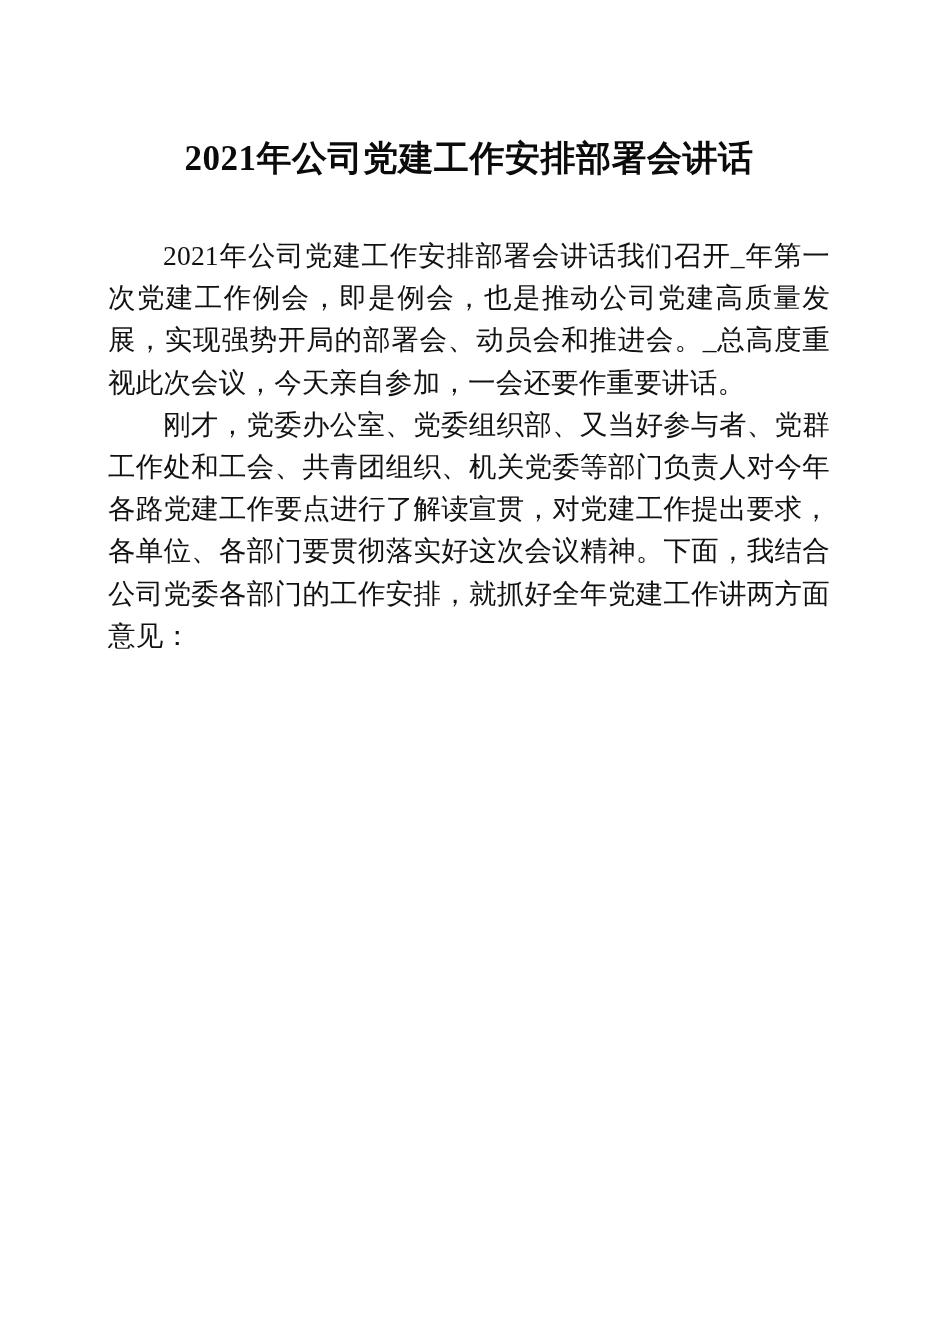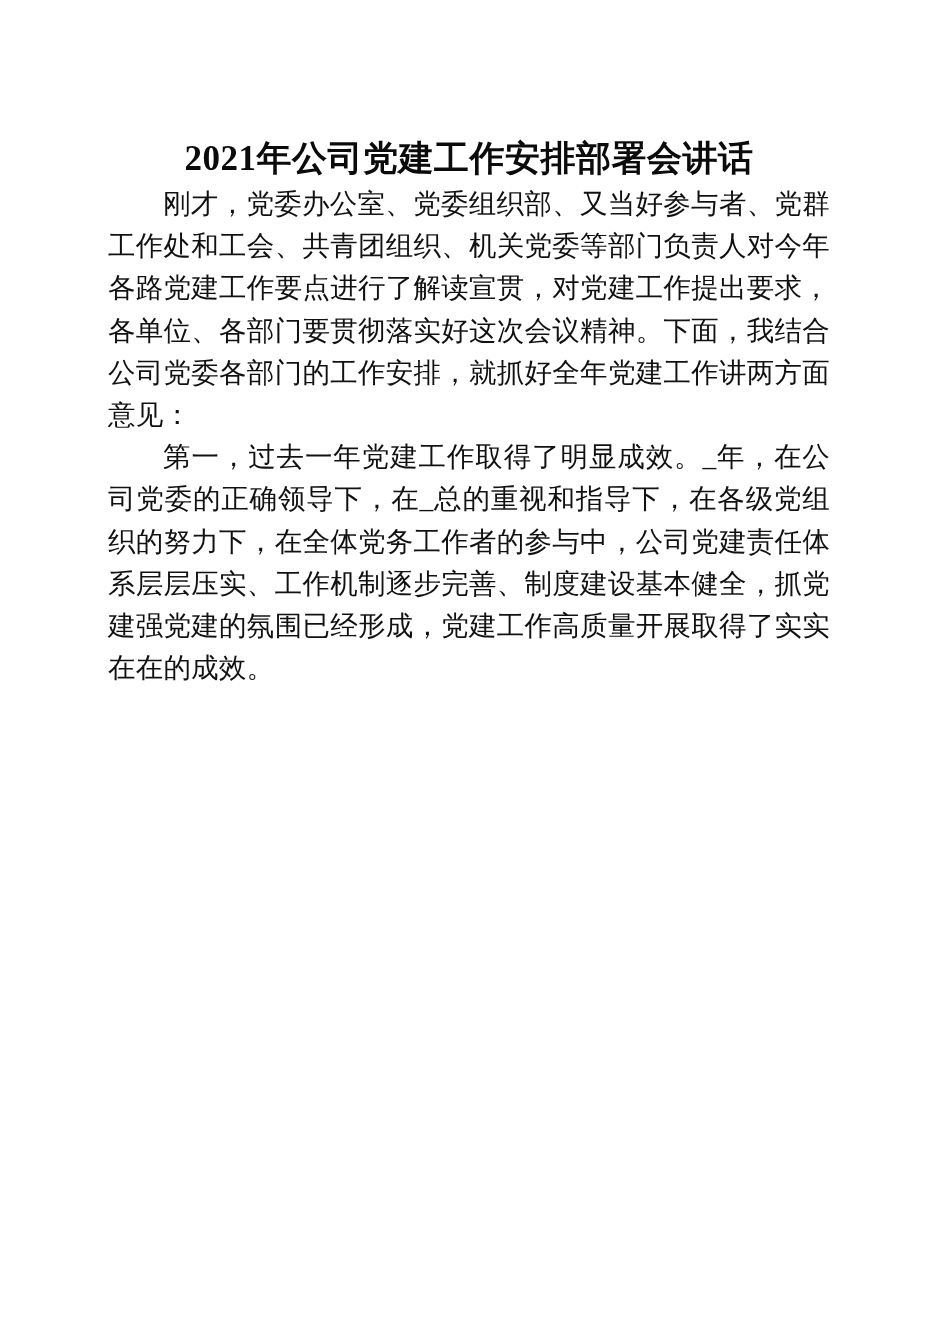--- a/index.html
+++ b/index.html
@@ -56,16 +56,16 @@
   .para + .para {
     margin-top: 0;
   }
 </style>
 </head>
 <body>
 
 <div class="page">
   <div class="doc-body">
     <h1 class="doc-title">2021年公司党建工作安排部署会讲话</h1>
+    <p class="para first">2021年公司党建工作安排部署会讲话我们召开_年第一次党建工作例会，即是例会，也是推动公司党建高质量发展，实现强势开局的部署会、动员会和推进会。_总高度重视此次会议，今天亲自参加，一会还要作重要讲话。</p>
     <p class="para">刚才，党委办公室、党委组织部、又当好参与者、党群工作处和工会、共青团组织、机关党委等部门负责人对今年各路党建工作要点进行了解读宣贯，对党建工作提出要求，各单位、各部门要贯彻落实好这次会议精神。下面，我结合公司党委各部门的工作安排，就抓好全年党建工作讲两方面意见：</p>
-    <p class="para">第一，过去一年党建工作取得了明显成效。_年，在公司党委的正确领导下，在_总的重视和指导下，在各级党组织的努力下，在全体党务工作者的参与中，公司党建责任体系层层压实、工作机制逐步完善、制度建设基本健全，抓党建强党建的氛围已经形成，党建工作高质量开展取得了实实在在的成效。</p>
   </div>
 </div>
 
 </body></html>

